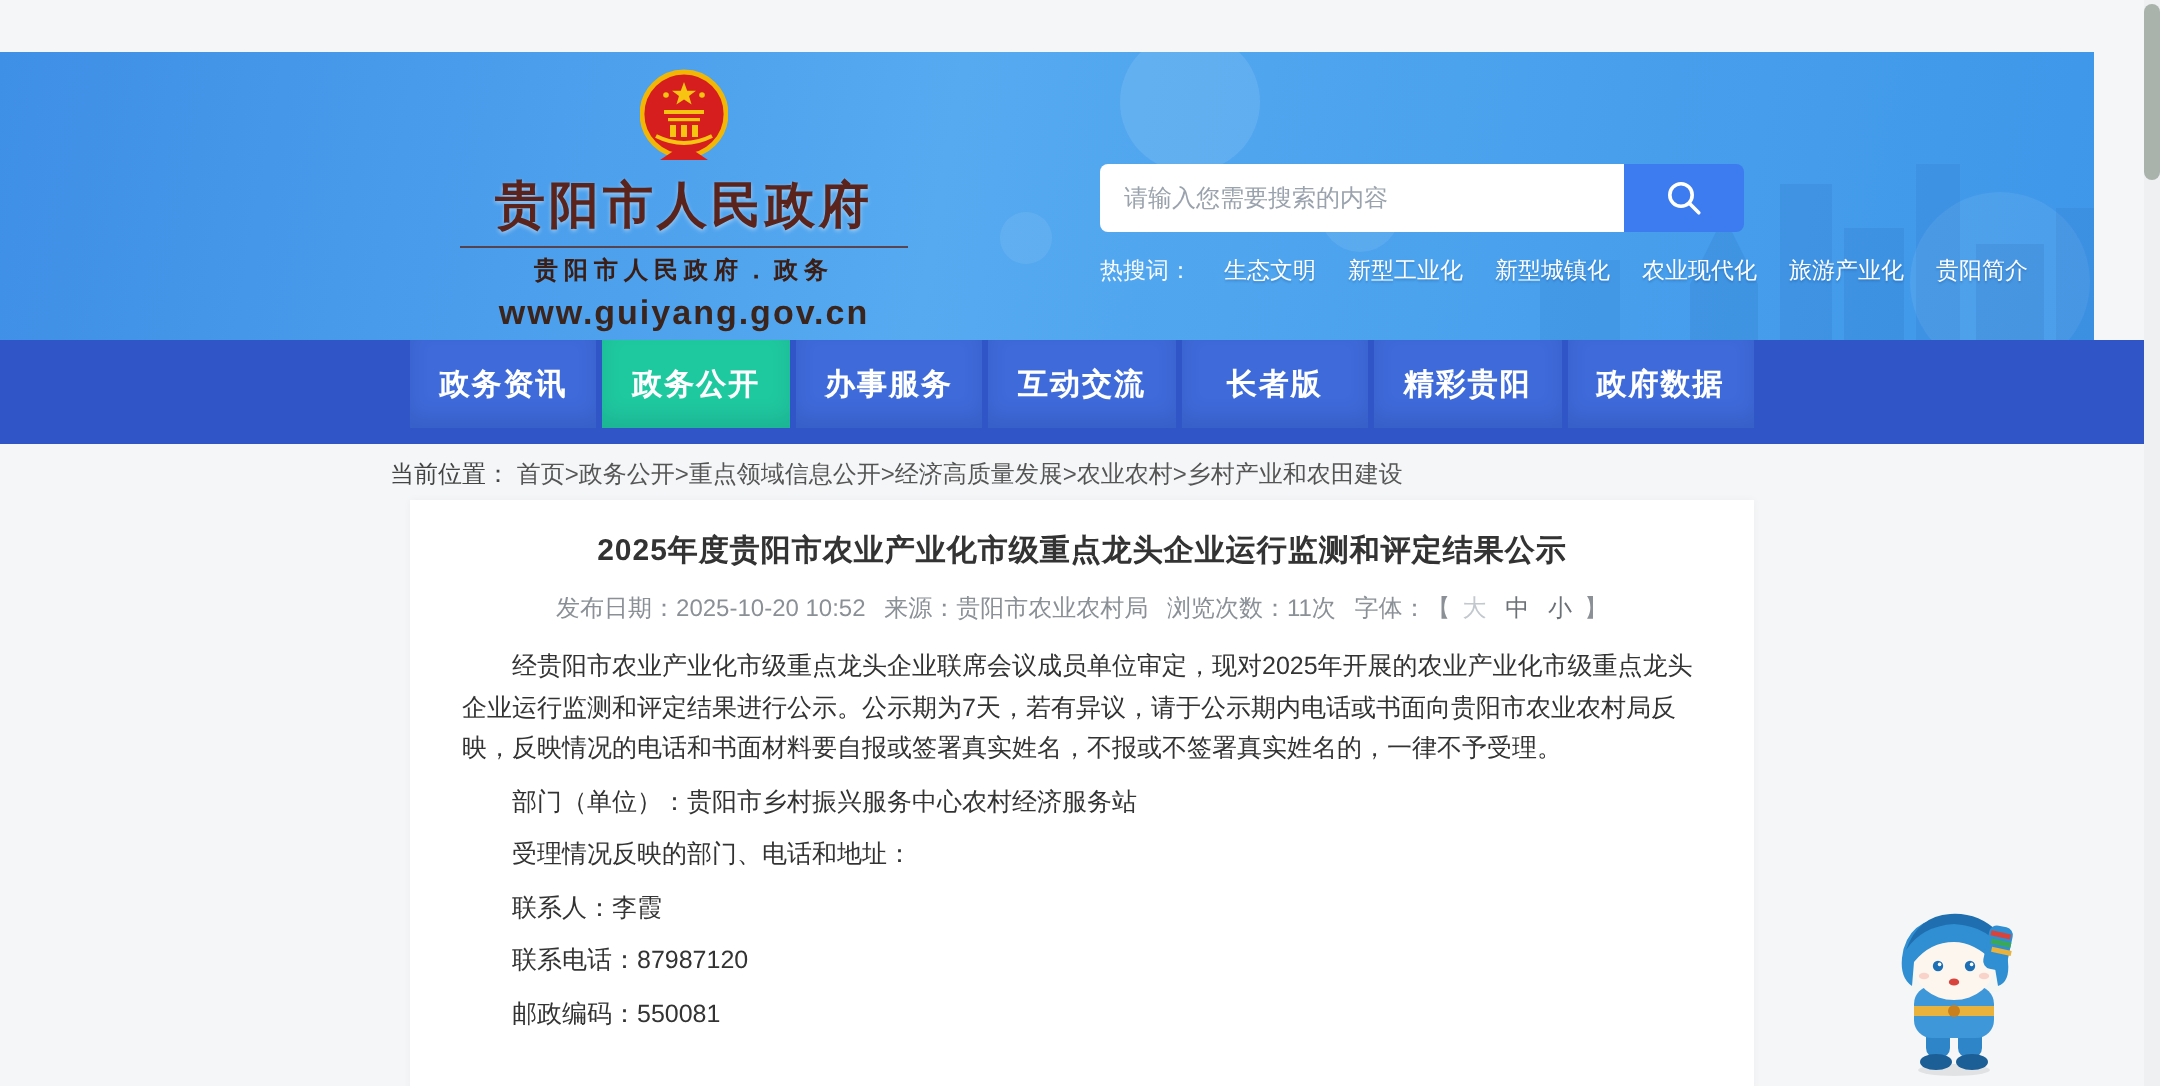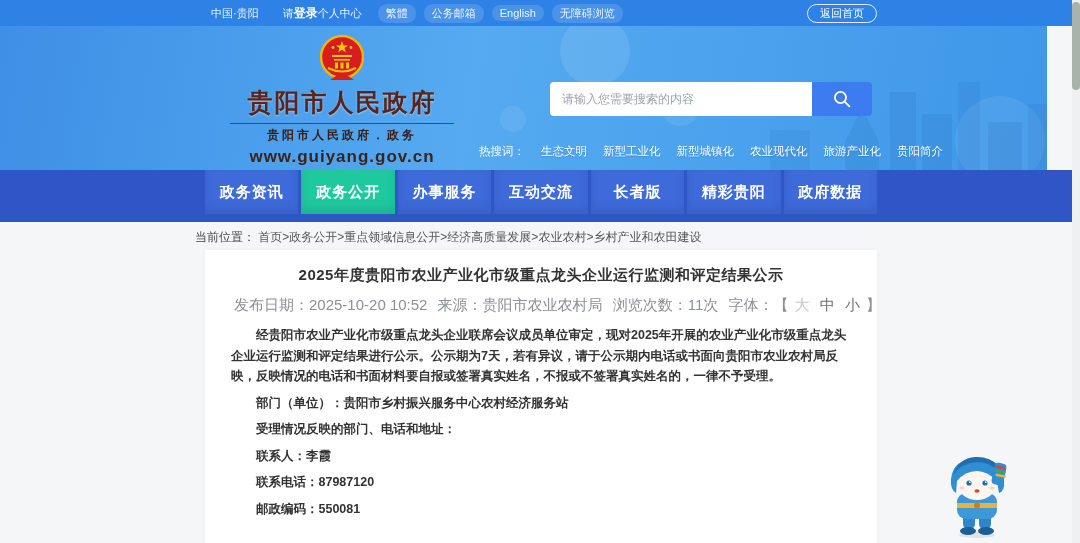--- a/index.html
+++ b/index.html
@@ -48,71 +48,60 @@
   .site-sub{font-size:12px;font-weight:bold;color:#3a1d14;letter-spacing:3px;white-space:nowrap;}
   .site-url{font-size:17px;font-weight:bold;color:#3a241c;letter-spacing:1px;margin-top:3px;}
 
   .search-wrap{position:absolute;left:550px;top:56px;width:322px;}
   .search-row{display:flex;width:322px;height:34px;}
   .search-input{flex:1;border:none;outline:none;border-radius:4px 0 0 4px;padding:0 12px;
     font-size:12px;color:#333;font-family:inherit;background:#fff;}
   .search-input::placeholder{color:#9aa3ad;}
   .search-btn{width:60px;height:34px;border:none;border-radius:0 4px 4px 0;background:var(--search-btn);
     display:flex;align-items:center;justify-content:center;cursor:pointer;}
-  .hot-row{margin-top:28px;display:flex;gap:16px;font-size:11.5px;color:#fff;white-space:nowrap;justify-content:center;}
+  .hot-row{margin-top:12px;display:flex;gap:16px;font-size:11.5px;color:#fff;white-space:nowrap;}
   .hot-label{opacity:0.95;}
   .hot-word{cursor:pointer;text-shadow:0 1px 1px rgba(0,60,130,0.25);}
 
   
   .nav{position:absolute;left:0;top:170px;width:1080px;height:52px;background:var(--nav-bg);}
   .nav-inner{position:absolute;left:205px;top:0;width:672px;height:44px;display:flex;gap:3px;}
   .nav-item{flex:1;background:var(--nav-item-bg);color:#fff;font-size:15px;font-weight:bold;
     display:flex;align-items:center;justify-content:center;cursor:pointer;letter-spacing:1px;
     box-shadow:inset 0 -6px 10px rgba(0,0,40,0.10);}
   .nav-item.active{background:var(--nav-active-bg);}
 
   
   .breadcrumb{position:absolute;left:195px;top:229px;font-size:12px;color:#555;}
   .breadcrumb .bc-label{color:#444;}
   .breadcrumb .bc-path{color:#555;}
 
   
   .card{position:absolute;left:205px;top:250px;width:672px;height:340px;background:#fff;
     box-shadow:0 0 4px rgba(0,0,0,0.04);padding:16px 26px 0 26px;}
   .art-title{text-align:center;font-size:15px;font-weight:bold;color:#333;letter-spacing:0.5px;}
-  .art-meta{text-align:center;font-size:15px;color:#8a9096;margin-top:11px;white-space:nowrap;}
+  .art-meta{text-align:center;font-size:12px;color:#8a9096;margin-top:11px;white-space:nowrap;}
   .art-meta span{margin:0 3px;}
   .font-large{color:#c2c8ce;}
   .font-medium,.font-small{color:#6b7177;cursor:pointer;}
-  .art-body{margin-top:10px;font-size:12.5px;color:#333;line-height:1.64;font-weight:bold;}
+  .art-body{margin-top:10px;font-size:12.5px;color:#333;line-height:1.64;}
   .art-body p{text-indent:2em;margin-bottom:6px;}
 
   
   .mascot{position:absolute;left:941px;top:451px;width:72px;height:88px;cursor:pointer;}
 
   
   .scrollbar{position:absolute;right:0;top:0;width:8px;height:543px;background:#eef0f1;}
   .scroll-thumb{position:absolute;right:0;top:2px;width:8px;height:88px;background:#a9b3ac;border-radius:4px;}
 </style>
 </head>
 <body>
 
 <div class="stage">
 
-  <div class="topbar">
-    <div class="topbar-links">
-      <span class="tlink">中国·贵阳</span>
-      <span class="tlink"><span>请</span><b>登录</b><span>个人中心</span></span>
-      <span class="tlink pill">繁體</span>
-      <span class="tlink pill">公务邮箱</span>
-      <span class="tlink pill">English</span>
-      <span class="tlink pill">无障碍浏览</span>
-    </div>
-    <span class="home-pill">返回首页</span>
-  </div>
 
   <div class="banner">
     <div class="bokeh b1"></div>
     <div class="bokeh b2"></div>
     <div class="bokeh b3"></div>
     <div class="bokeh b4"></div>
     <div class="city c7"></div>
     <div class="city c1"></div>
     <div class="city c2"></div>
     <div class="city c3"></div>

